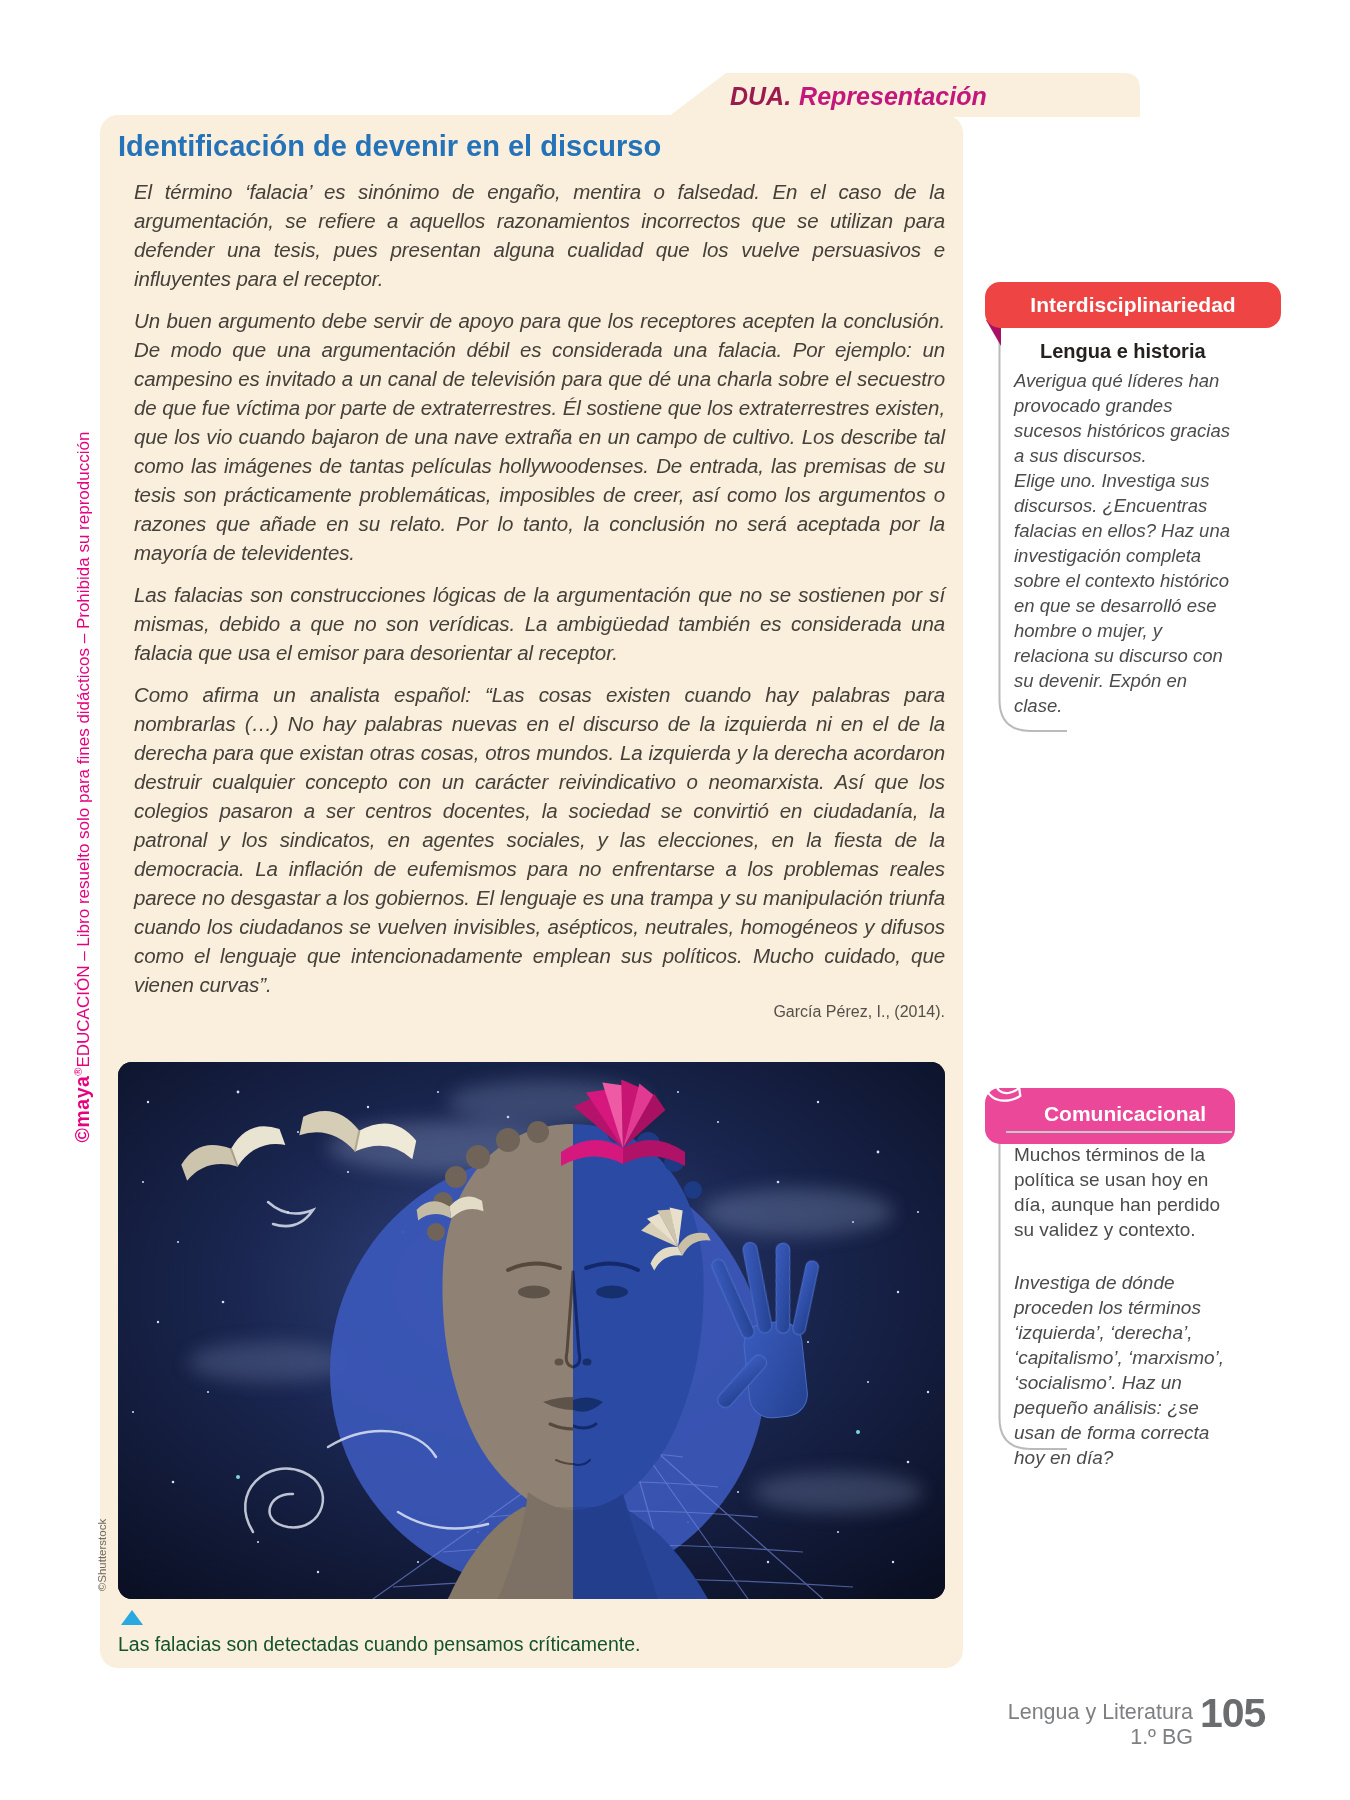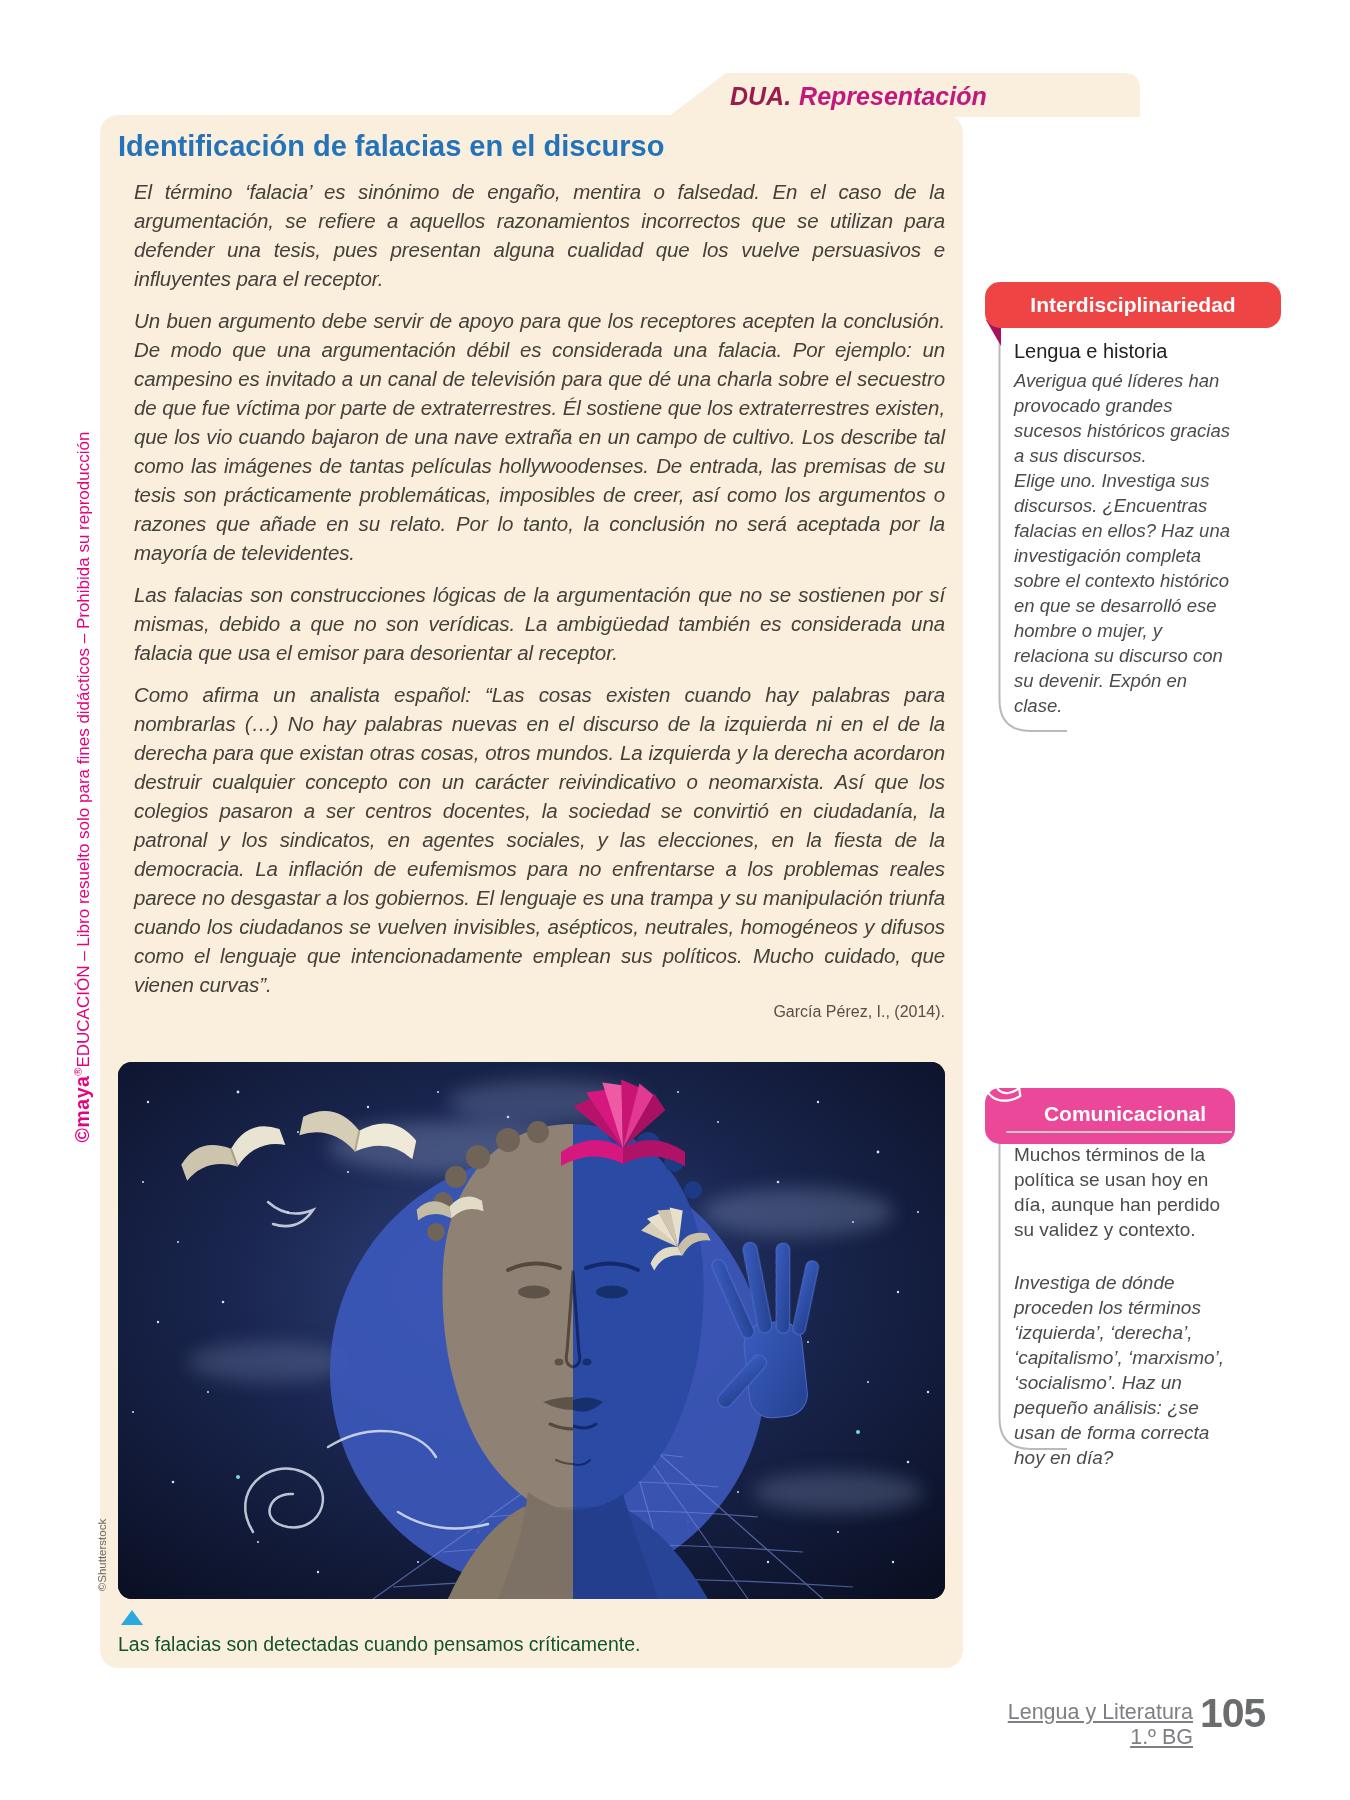--- a/index.html
+++ b/index.html
@@ -62,22 +62,22 @@
   .inter-header{top:282px;height:46px;line-height:46px;}
   .comu-header{top:1088px;height:56px;line-height:52px;background:#ec4899;padding-left:30px;width:220px;}
   .fold{position:absolute;width:15px;height:26px;clip-path:polygon(0 0,100% 0,100% 100%);z-index:3;}
   .fold-1{left:986px;top:320px;background:#a81162;}
   .fold-2{left:986px;top:1098px;background:#8a3e90;}
   .bracket{position:absolute;z-index:2;}
   .bracket-1{left:998px;top:328px;}
   .bracket-2{left:998px;top:1112px;}
   .c-logo{position:absolute;left:974px;top:1046px;z-index:5;}
   .inter-title{
-    position:absolute;left:1014px;top:340px;width:220px;margin:0;
-    font-size:20px;font-weight:400;color:#25211e;z-index:4;
+    position:absolute;left:1040px;top:340px;width:220px;margin:0;
+    font-size:20px;font-weight:700;color:#25211e;z-index:4;
   }
   .inter-body{
     position:absolute;left:1014px;top:368px;width:219px;z-index:4;
     font-size:18.5px;line-height:25px;font-style:italic;color:#4b4b4d;
   }
   .inter-body p{margin:0;}
   .comu-sep{position:absolute;left:1006px;top:1131px;width:226px;height:1.5px;background:#c6c7c9;z-index:4;}
   .comu-body{position:absolute;left:1014px;top:1142px;width:216px;z-index:4;
     font-size:19px;line-height:25px;color:#4b4b4d;}
   .comu-body .intro{margin:0 0 28px 0;}
@@ -85,39 +85,39 @@
   
   .spine{
     position:absolute;left:-295px;top:773px;width:760px;height:28px;
     transform:rotate(-90deg);text-align:center;white-space:nowrap;
     color:#e6007e;font-size:17px;z-index:2;
   }
   .spine .brand{font-weight:800;font-size:19.5px;letter-spacing:.5px;}
   .spine .reg{font-size:11px;vertical-align:super;}
   .footer-block{
     position:absolute;right:157px;top:1700px;text-align:right;
-    font-size:21.5px;color:#7d7f82;line-height:1.18;z-index:2;text-decoration:underline;
+    font-size:21.5px;color:#7d7f82;line-height:1.18;z-index:2;
   }
   .page-number{
     position:absolute;left:1200px;top:1690px;font-size:41px;font-weight:800;
     color:#6a6c6e;letter-spacing:-1px;z-index:2;
   }
 </style>
 </head>
 <body>
 
 <div class="dua-tab">
   <div class="inner">
     <span class="dua-word">DUA.</span><span class="dua-label">Representación</span>
   </div>
 </div>
 
 <div class="panel"></div>
 
-<h1 class="page-title">Identificación de falacias en el discurso</h1>
+<h1 class="page-title">Identificación de devenir en el discurso</h1>
 
 <div class="bodytext">
   <p>El término ‘falacia’ es sinónimo de engaño, mentira o falsedad. En el caso de la argumentación, se refiere a aquellos razonamientos incorrectos que se utilizan para defender una tesis, pues presentan alguna cualidad que los vuelve persuasivos e influyentes para el receptor.</p>
   <p>Un buen argumento debe servir de apoyo para que los receptores acepten la conclusión. De modo que una argumentación débil es considerada una falacia. Por ejemplo: un campesino es invitado a un canal de televisión para que dé una charla sobre el secuestro de que fue víctima por parte de extraterrestres. Él sostiene que los extraterrestres existen, que los vio cuando bajaron de una nave extraña en un campo de cultivo. Los describe tal como las imágenes de tantas películas hollywoodenses. De entrada, las premisas de su tesis son prácticamente problemáticas, imposibles de creer, así como los argumentos o razones que añade en su relato. Por lo tanto, la conclusión no será aceptada por la mayoría de televidentes.</p>
   <p>Las falacias son construcciones lógicas de la argumentación que no se sostienen por sí mismas, debido a que no son verídicas. La ambigüedad también es considerada una falacia que usa el emisor para desorientar al receptor.</p>
   <p>Como afirma un analista español: “Las cosas existen cuando hay palabras para nombrarlas (…) No hay palabras nuevas en el discurso de la izquierda ni en el de la derecha para que existan otras cosas, otros mundos. La izquierda y la derecha acordaron destruir cualquier concepto con un carácter reivindicativo o neomarxista. Así que los colegios pasaron a ser centros docentes, la sociedad se convirtió en ciudadanía, la patronal y los sindicatos, en agentes sociales, y las elecciones, en la fiesta de la democracia. La inflación de eufemismos para no enfrentarse a los problemas reales parece no desgastar a los gobiernos. El lenguaje es una trampa y su manipulación triunfa cuando los ciudadanos se vuelven invisibles, asépticos, neutrales, homogéneos y difusos como el lenguaje que intencionadamente emplean sus políticos. Mucho cuidado, que vienen curvas”.</p>
 </div>
 
 <div class="citation">García Pérez, I., (2014).</div>
 

